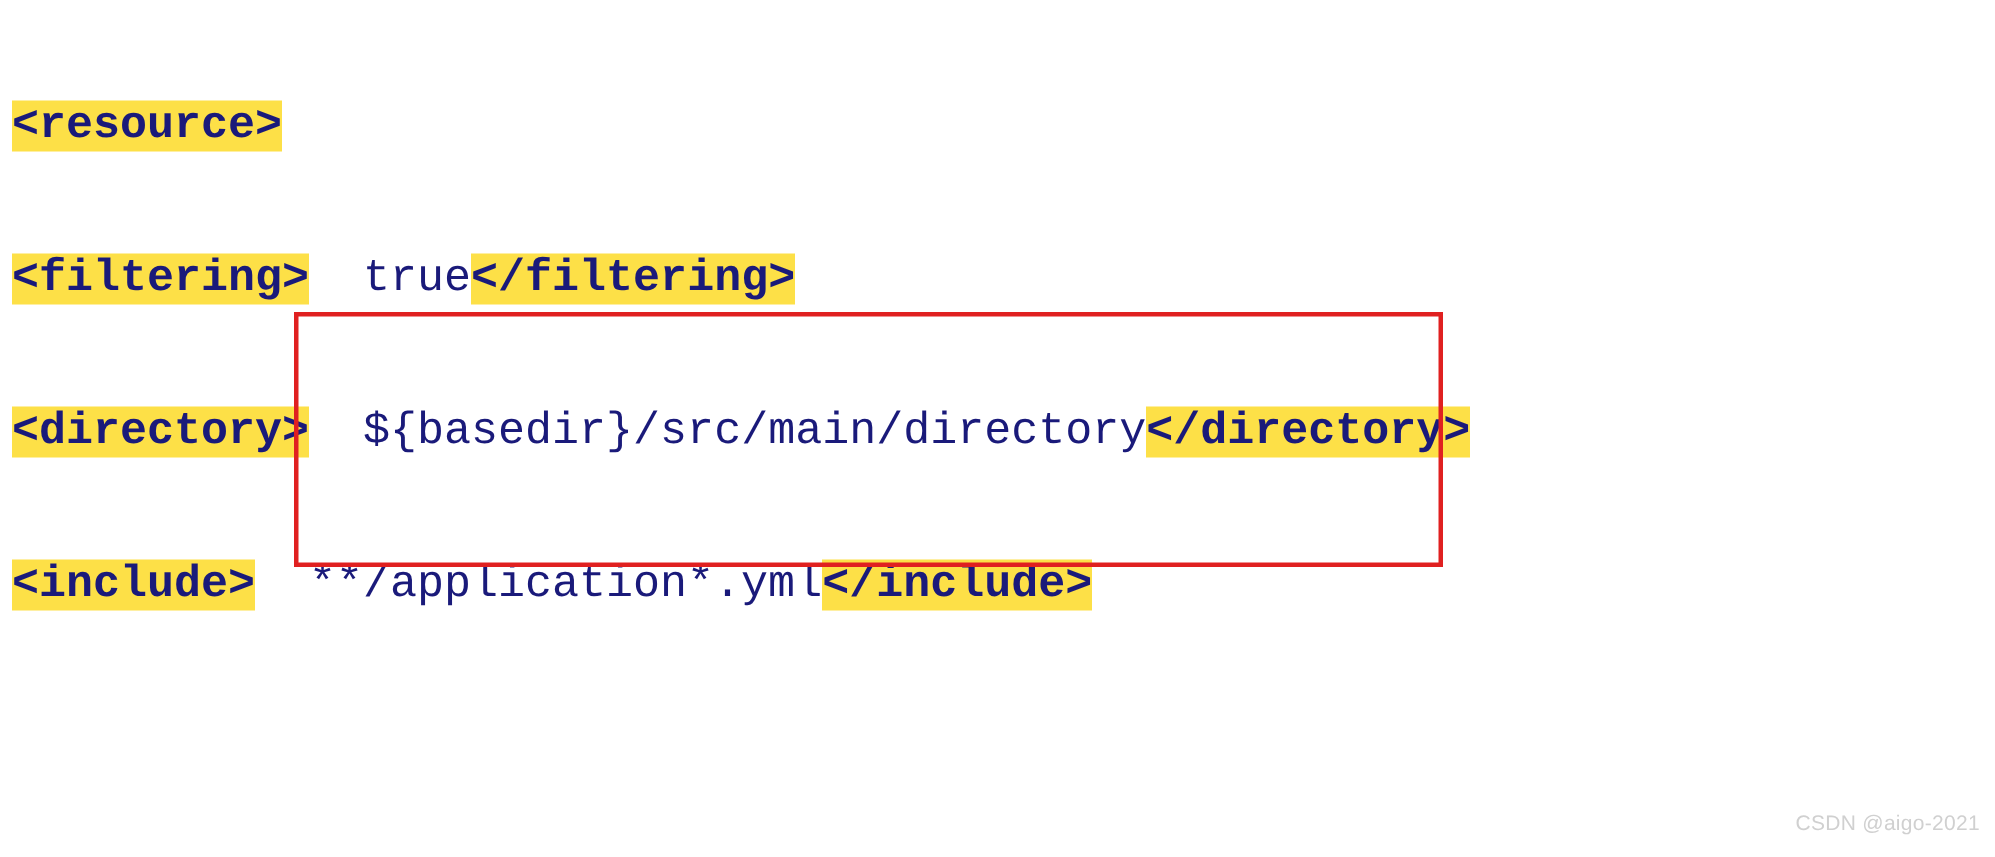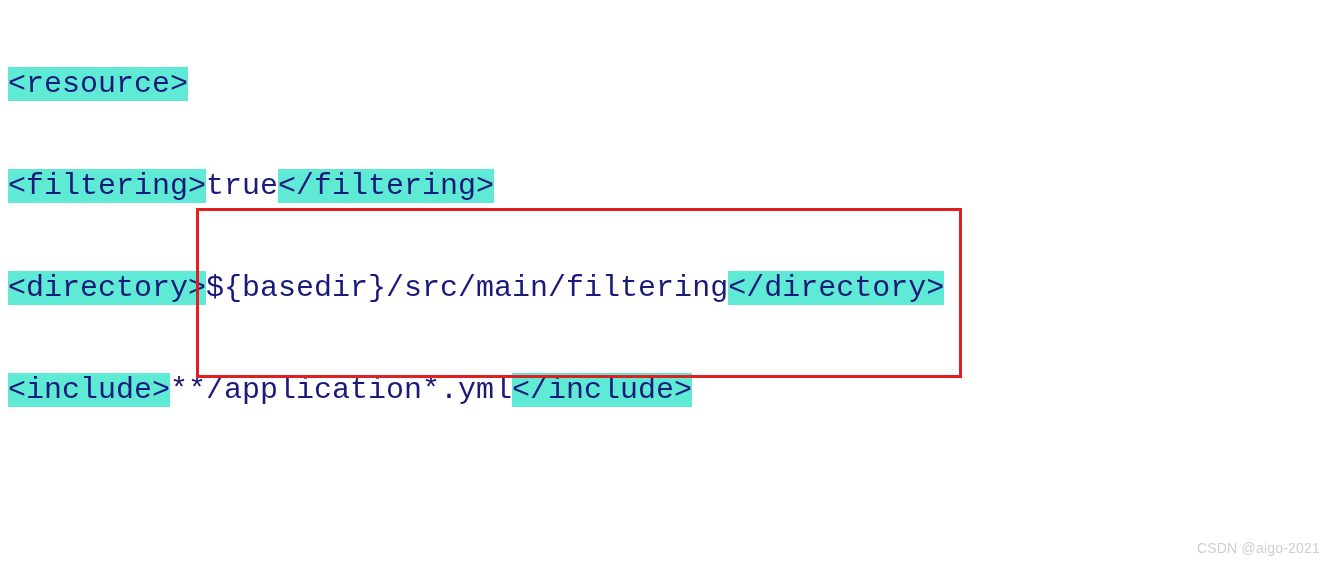--- a/index.html
+++ b/index.html
@@ -12,26 +12,27 @@
       position: relative;
       width: 1330px;
       height: 571px;
       box-sizing: border-box;
     }
     .code-container {
       position: relative;
       white-space: pre;
     }
     .tag {
-      font-weight: normal;
+      font-weight: bold;
       color: #1a1a7a;
-      background: #5eead4;
+      background: #fde047;
     }
     .text {
       color: #1a1a7a;
+      margin-left: 36px;
     }
     .line {
       display: block;
       position: relative;
     }
     .highlight-box {
       position: absolute;
       border: 3px solid #e02020;
       left: 188px;
       top: 200px;
@@ -48,21 +49,21 @@
       color: #d0d0d0;
       letter-spacing: 0.2px;
     }
   </style>
 </head>
 <body>
 
 <div class="code-container">
 <span class="line"><span class="tag">&lt;resource&gt;</span></span>
 <span class="line"><span class="tag">&lt;filtering&gt;</span><span class="text">true</span><span class="tag">&lt;/filtering&gt;</span></span>
-<span class="line"><span class="tag">&lt;directory&gt;</span><span class="text">${basedir}/src/main/filtering</span><span class="tag">&lt;/directory&gt;</span></span>
+<span class="line"><span class="tag">&lt;directory&gt;</span><span class="text">${basedir}/src/main/directory</span><span class="tag">&lt;/directory&gt;</span></span>
 <span class="line"><span class="tag">&lt;include&gt;</span><span class="text">**/application*.yml</span><span class="tag">&lt;/include&gt;</span></span>
 <span class="line"></span>
 
 
 
 <div class="highlight-box"></div>
 </div>
 
 <div class="watermark">CSDN @aigo-2021</div>
 

